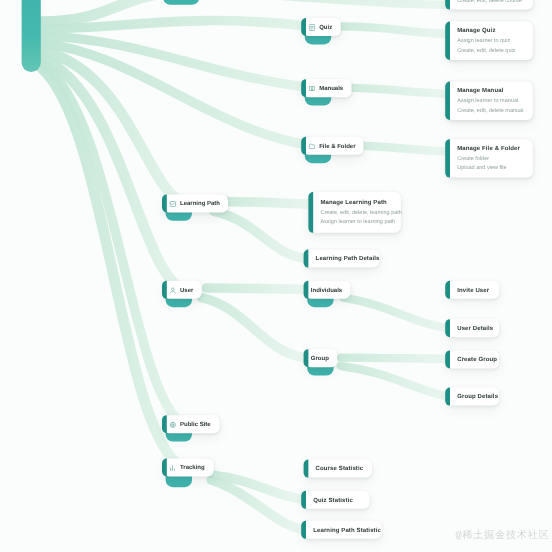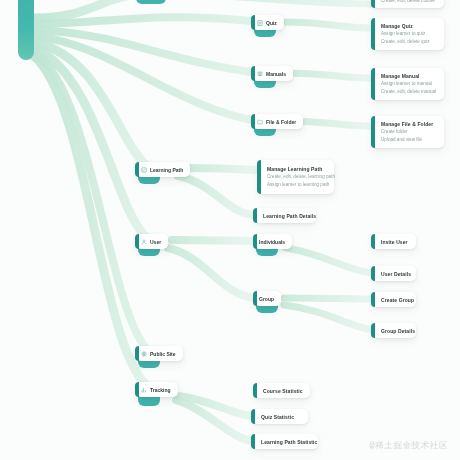--- a/index.html
+++ b/index.html
@@ -61,21 +61,21 @@
   .node .nicon{
     width:6px;height:6px;flex:0 0 6px;
     display:inline-block;opacity:.75;
   }
   .nblock{
     position:absolute;background:#3fb3ac;border-radius:6px;z-index:2;
   }
 
   
   .watermark{
-    position:absolute;right:12px;bottom:8px;
+    position:absolute;right:2px;bottom:8px;
     font-size:8.5px;color:#d2d7d6;letter-spacing:.6px;
     font-family:Liberation Mono, monospace;
     user-select:none;
     text-align:right;
   }
 </style>
 </head>
 <body>
 
 <div id="stage">

